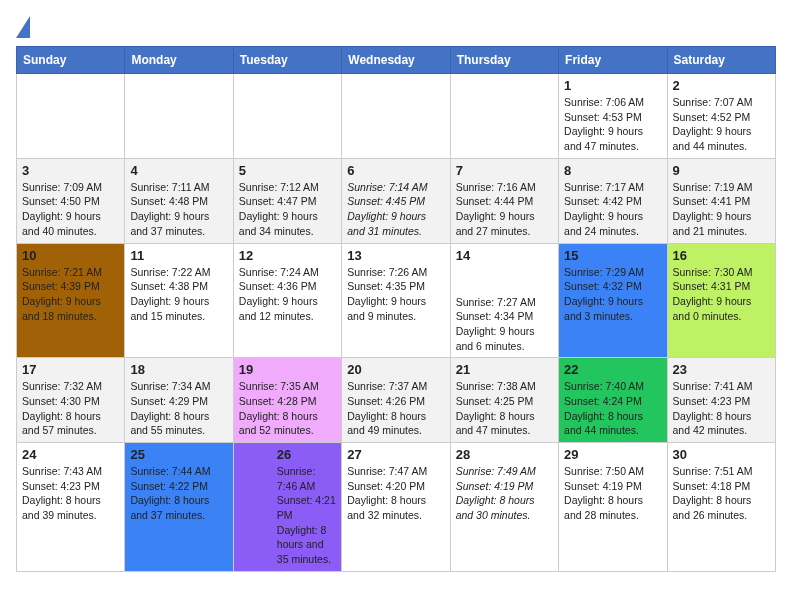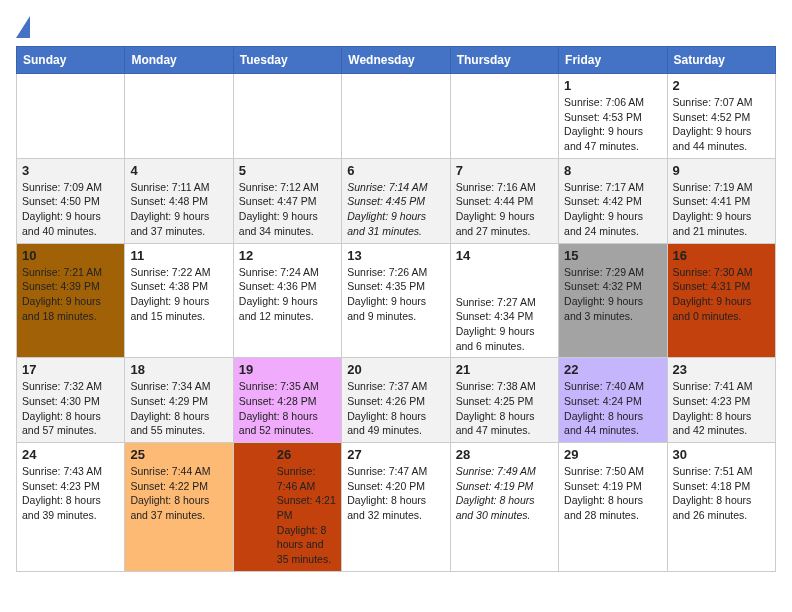--- a/index.html
+++ b/index.html
@@ -217,27 +217,27 @@
           <div class="day-info" style="white-space: pre-line;">Sunrise: 7:26 AM
 Sunset: 4:35 PM
 Daylight: 9 hours and 9 minutes.</div>
         </td>
         <td style="background: rgb(255, 255, 255);">
           <span class="day-number">14</span>
           <div class="day-info" style="white-space: pre-line; margin-top: 32px;">Sunrise: 7:27 AM
 Sunset: 4:34 PM
 Daylight: 9 hours and 6 minutes.</div>
         </td>
-        <td style="background: #a3a3a3;">
+        <td style="background: #3b82f6;">
           <span class="day-number">15</span>
           <div class="day-info" style="white-space: pre-line;">Sunrise: 7:29 AM
 Sunset: 4:32 PM
 Daylight: 9 hours and 3 minutes.</div>
         </td>
-        <td style="background: #c2410c;">
+        <td style="background: #bef264;">
           <span class="day-number">16</span>
           <div class="day-info" style="white-space: pre-line;">Sunrise: 7:30 AM
 Sunset: 4:31 PM
 Daylight: 9 hours and 0 minutes.</div>
         </td>
       </tr>
       <tr>
         <td style="background: rgb(242, 242, 242);">
           <span class="day-number">17</span>
           <div class="day-info" style="white-space: pre-line;">Sunrise: 7:32 AM
@@ -261,47 +261,47 @@
           <div class="day-info" style="white-space: pre-line;">Sunrise: 7:37 AM
 Sunset: 4:26 PM
 Daylight: 8 hours and 49 minutes.</div>
         </td>
         <td style="background: rgb(242, 242, 242);">
           <span class="day-number">21</span>
           <div class="day-info" style="white-space: pre-line;">Sunrise: 7:38 AM
 Sunset: 4:25 PM
 Daylight: 8 hours and 47 minutes.</div>
         </td>
-        <td style="background: #c4b5fd;">
+        <td style="background: #22c55e;">
           <span class="day-number">22</span>
           <div class="day-info" style="white-space: pre-line;">Sunrise: 7:40 AM
 Sunset: 4:24 PM
 Daylight: 8 hours and 44 minutes.</div>
         </td>
         <td style="background: rgb(242, 242, 242);">
           <span class="day-number">23</span>
           <div class="day-info" style="white-space: pre-line;">Sunrise: 7:41 AM
 Sunset: 4:23 PM
 Daylight: 8 hours and 42 minutes.</div>
         </td>
       </tr>
       <tr>
         <td style="background: rgb(255, 255, 255);">
           <span class="day-number">24</span>
           <div class="day-info" style="white-space: pre-line;">Sunrise: 7:43 AM
 Sunset: 4:23 PM
 Daylight: 8 hours and 39 minutes.</div>
         </td>
-        <td style="background: #fdba74;">
+        <td style="background: #3b82f6;">
           <span class="day-number">25</span>
           <div class="day-info" style="white-space: pre-line;">Sunrise: 7:44 AM
 Sunset: 4:22 PM
 Daylight: 8 hours and 37 minutes.</div>
         </td>
-        <td style="background: #c2410c; padding-left: 43px;">
+        <td style="background: #8b5cf6; padding-left: 43px;">
           <span class="day-number">26</span>
           <div class="day-info" style="white-space: pre-line;">Sunrise: 7:46 AM
 Sunset: 4:21 PM
 Daylight: 8 hours and 35 minutes.</div>
         </td>
         <td style="background: rgb(255, 255, 255);">
           <span class="day-number">27</span>
           <div class="day-info" style="white-space: pre-line;">Sunrise: 7:47 AM
 Sunset: 4:20 PM
 Daylight: 8 hours and 32 minutes.</div>

